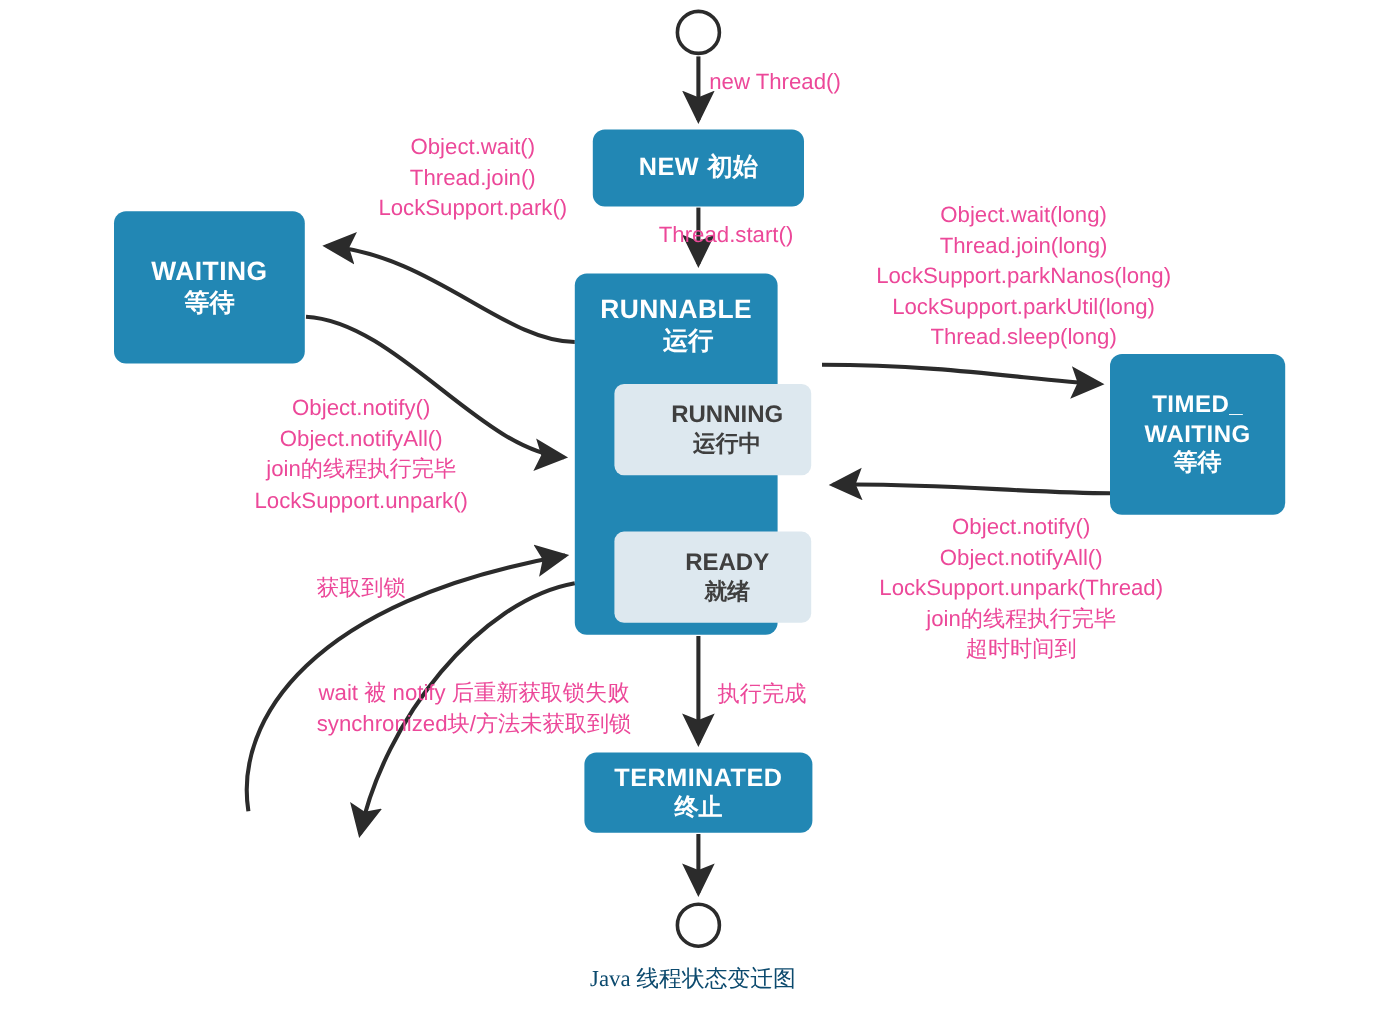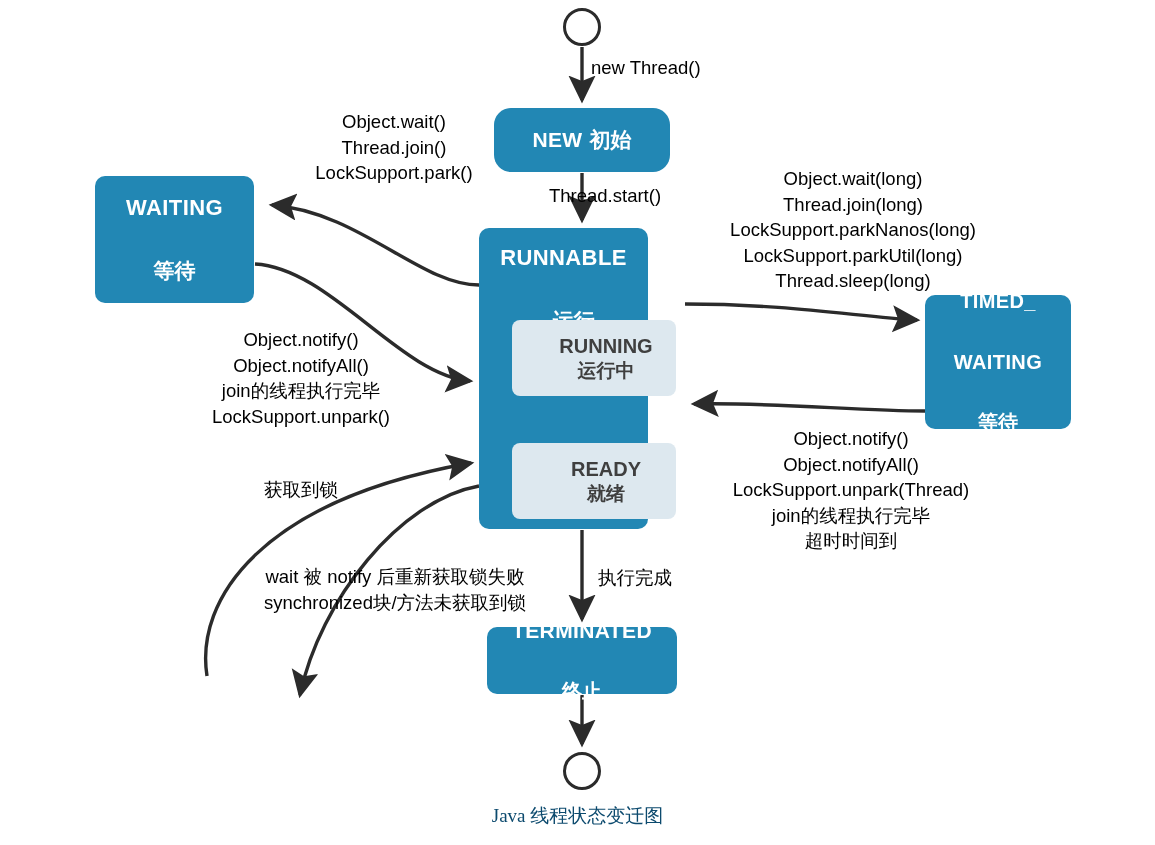--- a/index.html
+++ b/index.html
@@ -33,37 +33,36 @@
     border-radius: 10px;
     color: #ffffff;
     display: flex;
     flex-direction: column;
     align-items: center;
     justify-content: center;
     box-sizing: border-box;
     text-align: center;
     line-height: 1.22;
     z-index: 3;
-    gap: 36px;
   }
   .state-box .en {
     font-weight: bold;
     letter-spacing: 0.4px;
     white-space: pre;
   }
   .state-box .cn {
     font-weight: bold;
   }
   .state-box.one-line {
     flex-direction: row;
     gap: 7px;
   }
   
   #box-new {
-    left: 494px; top: 108px; width: 176px; height: 64px; border-radius: 17px;
+    left: 494px; top: 108px; width: 176px; height: 64px;
   }
   #box-new .en, #box-new .cn { font-size: 21px; }
   
   #box-runnable {
     left: 479px; top: 228px; width: 169px; height: 301px;
     justify-content: flex-start;
     padding-top: 17px;
     text-align: right;
   }
   #box-runnable .en { font-size: 22px; }
@@ -108,21 +107,21 @@
   
   #box-terminated {
     left: 487px; top: 627px; width: 190px; height: 67px;
   }
   #box-terminated .en { font-size: 21px; }
   #box-terminated .cn { font-size: 20px; }
 
   
   .edge-label {
     position: absolute;
-    color: #000000;
+    color: #ec4899;
     font-size: 18.5px;
     line-height: 1.38;
     white-space: pre;
     z-index: 5;
   }
   .edge-label.center { text-align: center; }
   .caption {
     position: absolute;
     left: 0; top: 803px;
     width: 1155px;

